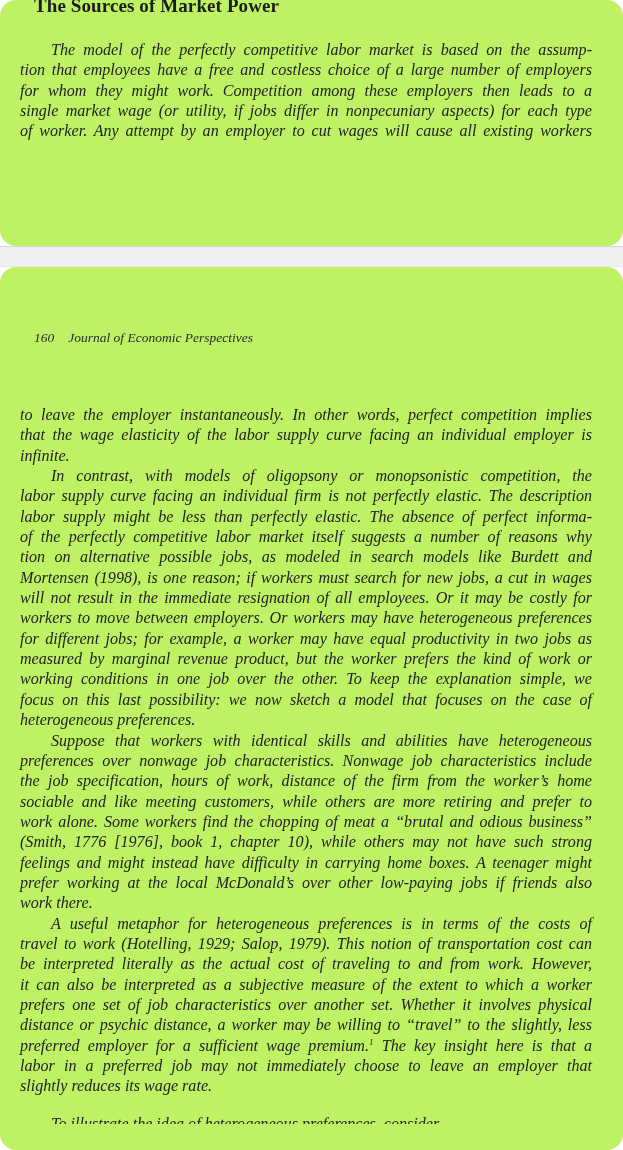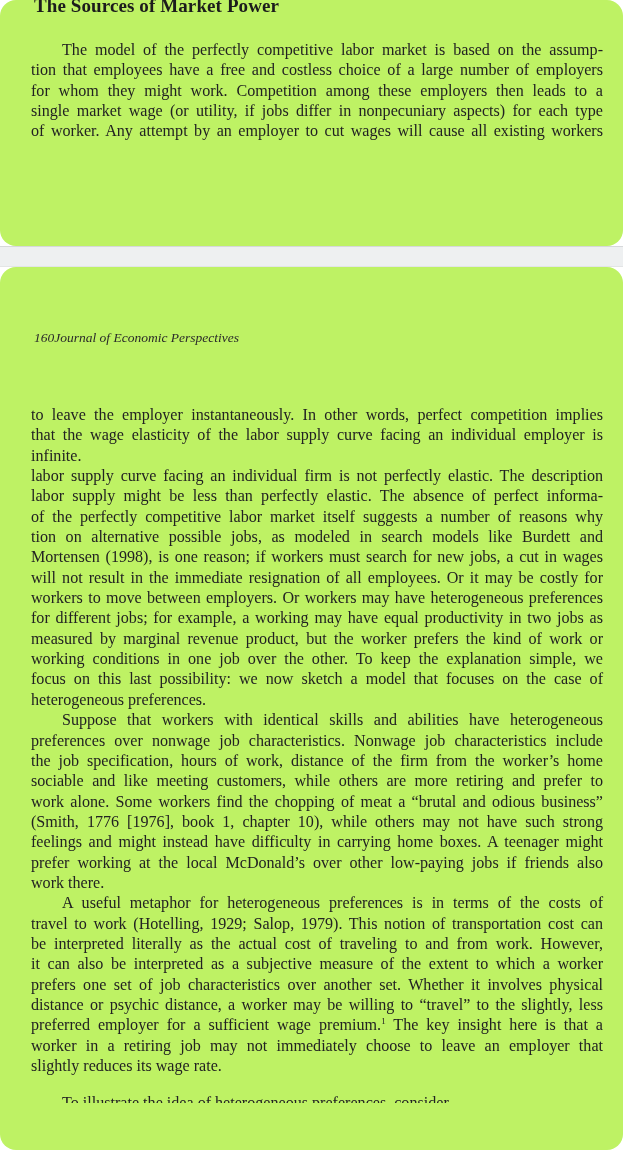--- a/index.html
+++ b/index.html
@@ -2,27 +2,27 @@
 <html><head>
 <meta charset="utf-8">
 <style>
   html, body { margin: 0; padding: 0; background: #ffffff; }
   body { width: 623px; height: 1150px; overflow: hidden; position: relative; font-family: "Liberation Serif", "DejaVu Serif", serif; color: #222222; }
   .page { position: absolute; left: 0; width: 623px; background: #bef264; overflow: hidden; border-radius: 16px; }
   .page-top { top: 0; height: 246px; }
   .gap { position: absolute; left: 0; top: 246px; width: 623px; height: 21px; background: #eef0f1; border-top: 1px solid #d6d8da; border-bottom: 1px solid #e3e5e6; box-sizing: border-box; }
   .page-bottom { top: 267px; height: 883px; }
   .heading { position: absolute; left: 34px; top: -5px; font-weight: bold; font-size: 19px; letter-spacing: 0.1px; color: #1c1c1c; margin: 0; white-space: nowrap; }
-  .text-block { position: absolute; left: 31px; width: 572px; font-size: 16.1px; line-height: 20.35px; text-align: justify; }
+  .text-block { position: absolute; left: 20px; width: 572px; font-size: 16.1px; line-height: 20.35px; text-align: justify; font-style: italic; }
   .text-block p { margin: 0; }
   .line { display: block; text-align: justify; text-align-last: justify; white-space: nowrap; overflow: visible; }
   .line.last { text-align-last: left; }
   .top-text { top: 40px; }
   .running-head { position: absolute; left: 34px; top: 63px; font-style: italic; font-size: 13.5px; color: #2a2a2a; white-space: nowrap; }
-  .running-head .folio { }
+  .running-head .folio { margin-right: 14px; }
   .bottom-text { top: 138px; }
   sup { font-size: 9px; line-height: 0; vertical-align: 6px; }
   .cutoff { display: block; height: 10px; overflow: hidden; white-space: nowrap; padding-left: 31px; margin-top: 17px; }
 </style>
 </head>
 <body>
 
 <div class="page page-top">
   <h2 class="heading">The Sources of Market Power</h2>
   <div class="text-block top-text">
@@ -43,28 +43,29 @@
     <span class="folio">160</span><span>Journal of Economic Perspectives</span>
   </div>
 
   <div class="text-block bottom-text">
     <p>
       <span class="line">to leave the employer instantaneously. In other words, perfect competition implies</span>
       <span class="line">that the wage elasticity of the labor supply curve facing an individual employer is</span>
       <span class="line last">infinite.</span>
     </p>
     <p>
+      <span class="line" style="padding-left:31px">In contrast, with models of oligopsony or monopsonistic competition, the</span>
       <span class="line">labor supply curve facing an individual firm is not perfectly elastic. The description</span>
       <span class="line">labor supply might be less than perfectly elastic. The absence of perfect informa-</span>
       <span class="line">of the perfectly competitive labor market itself suggests a number of reasons why</span>
       <span class="line">tion on alternative possible jobs, as modeled in search models like Burdett and</span>
       <span class="line">Mortensen (1998), is one reason; if workers must search for new jobs, a cut in wages</span>
       <span class="line">will not result in the immediate resignation of all employees. Or it may be costly for</span>
       <span class="line">workers to move between employers. Or workers may have heterogeneous preferences</span>
-      <span class="line">for different jobs; for example, a working may have equal productivity in two jobs as</span>
+      <span class="line">for different jobs; for example, a worker may have equal productivity in two jobs as</span>
       <span class="line">measured by marginal revenue product, but the worker prefers the kind of work or</span>
       <span class="line">working conditions in one job over the other. To keep the explanation simple, we</span>
       <span class="line">focus on this last possibility: we now sketch a model that focuses on the case of</span>
       <span class="line last">heterogeneous preferences.</span>
     </p>
     <p>
       <span class="line" style="padding-left:31px">Suppose that workers with identical skills and abilities have heterogeneous</span>
       <span class="line">preferences over nonwage job characteristics. Nonwage job characteristics include</span>
       <span class="line">the job specification, hours of work, distance of the firm from the worker’s home</span>
       <span class="line">sociable and like meeting customers, while others are more retiring and prefer to</span>
@@ -75,18 +76,18 @@
       <span class="line last">work there.</span>
     </p>
     <p>
       <span class="line" style="padding-left:31px">A useful metaphor for heterogeneous preferences is in terms of the costs of</span>
       <span class="line">travel to work (Hotelling, 1929; Salop, 1979). This notion of transportation cost can</span>
       <span class="line">be interpreted literally as the actual cost of traveling to and from work. However,</span>
       <span class="line">it can also be interpreted as a subjective measure of the extent to which a worker</span>
       <span class="line">prefers one set of job characteristics over another set. Whether it involves physical</span>
       <span class="line">distance or psychic distance, a worker may be willing to “travel” to the slightly, less</span>
       <span class="line"><span>preferred employer for a sufficient wage premium.</span><sup>1</sup><span> The key insight here is that a</span></span>
-      <span class="line">worker in a retiring job may not immediately choose to leave an employer that</span>
+      <span class="line">labor in a preferred job may not immediately choose to leave an employer that</span>
       <span class="line last">slightly reduces its wage rate.</span>
     </p>
     <span class="cutoff">To illustrate the idea of heterogeneous preferences, consider</span>
   </div>
 </div>
 
 </body></html>

